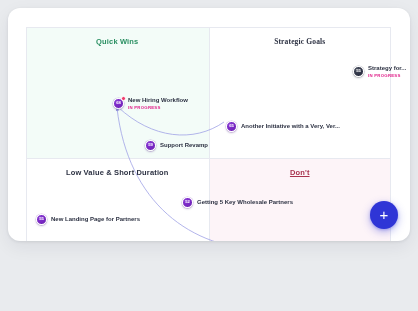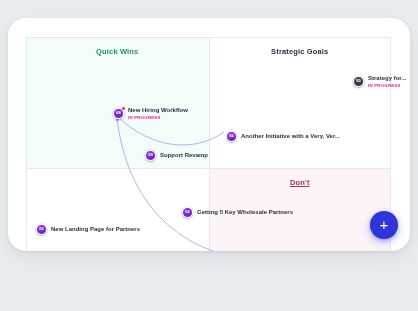--- a/index.html
+++ b/index.html
@@ -18,25 +18,24 @@
   }
 
   
   #app-frame {
     position: absolute;
     left: 8px;
     top: 8px;
     width: 402px;
     height: 233px;
     background: #ffffff;
-    border-radius: 18px;
+    border-radius: 12px;
     box-shadow: 0 1px 3px rgba(30,35,60,0.10),
                 0 6px 18px rgba(30,35,60,0.07);
     overflow: hidden;
-    margin-top: 10px;
   }
 
   
   #matrix-canvas {
     position: absolute;
     left: 18px;
     top: 19px;
     width: 365px;
     height: 262px;
   }
@@ -67,21 +66,21 @@
   
   .quadrant-title {
     position: absolute;
     font-size: 7.5px;
     font-weight: bold;
     letter-spacing: 0.15px;
     white-space: nowrap;
     transform: translateX(-50%);
   }
   #title-quick-wins      { left: 25%; top: 10px;  color: #2a8f62; }
-  #title-strategic-goals { left: 75%; top: 10px;  color: #2c3142; }
+  #title-strategic-goals { left: 75%; top: 10px;  color: #2c3142; font-family: Liberation Serif, serif; }
   #title-low-value       { left: 25%; top: 141px; color: #2c3142; }
   #title-dont            { left: 75%; top: 141px; color: #a8324e; text-decoration: underline; }
 
   
   #connectors {
     position: absolute;
     left: 0; top: 0;
     width: 365px;
     height: 262px;
     pointer-events: none;
@@ -210,20 +209,21 @@
 
     <div class="grid-line border-top"></div>
     <div class="grid-line border-bottom"></div>
     <div class="grid-line border-left"></div>
     <div class="grid-line border-right"></div>
     <div class="grid-line vertical"></div>
     <div class="grid-line horizontal"></div>
 
     <div class="quadrant-title" id="title-quick-wins">Quick Wins</div>
     <div class="quadrant-title" id="title-strategic-goals">Strategic Goals</div>
+    <div class="quadrant-title" id="title-low-value">Low Value &amp; Short Duration</div>
     <div class="quadrant-title" id="title-dont">Don't</div>
 
     <svg id="connectors" viewBox="0 0 365 262">
       <defs>
         <marker id="arrow-head" markerWidth="5" markerHeight="5" refX="3.4" refY="2.1" orient="auto" markerUnits="strokeWidth">
           <path d="M0,0 L4.2,2.1 L0,4.2 z" fill="#8f92e0"></path>
         </marker>
       </defs>
 
       <path d="M198,95 C168,116 126,112 92,80" fill="none" stroke="#9fa2e6" stroke-width="0.8" marker-end="url(#arrow-head)"></path>

